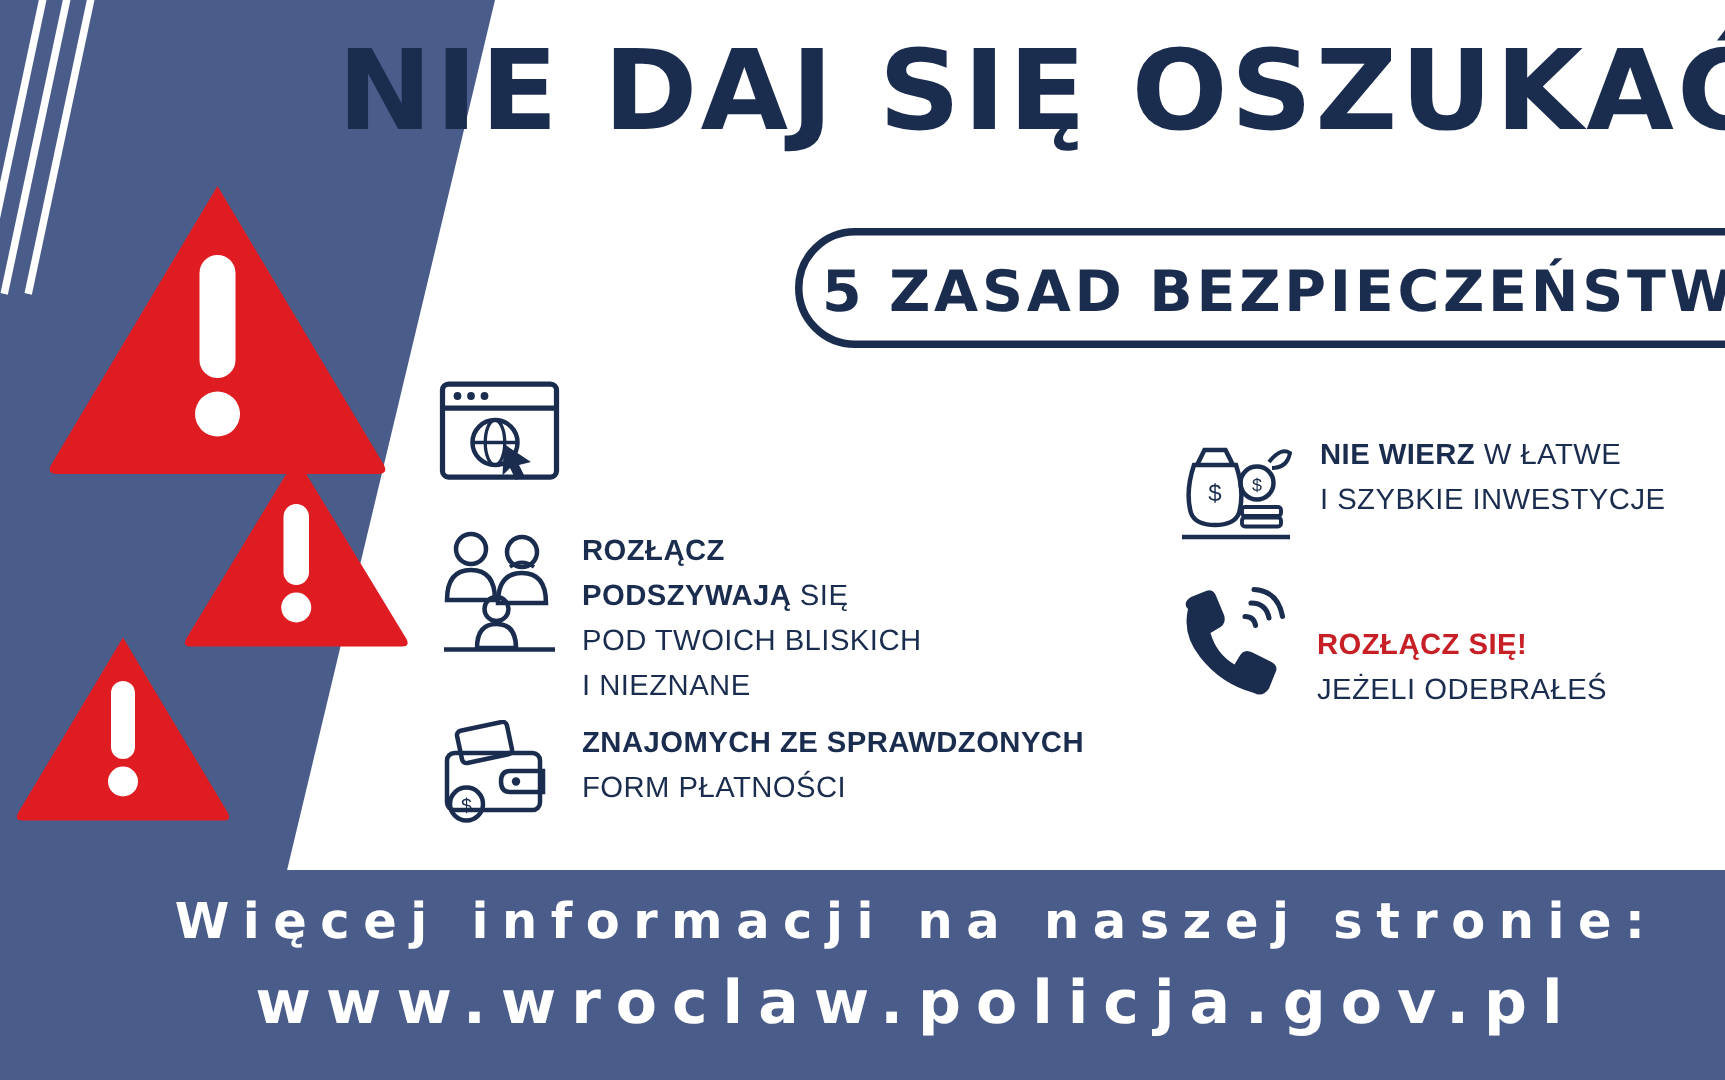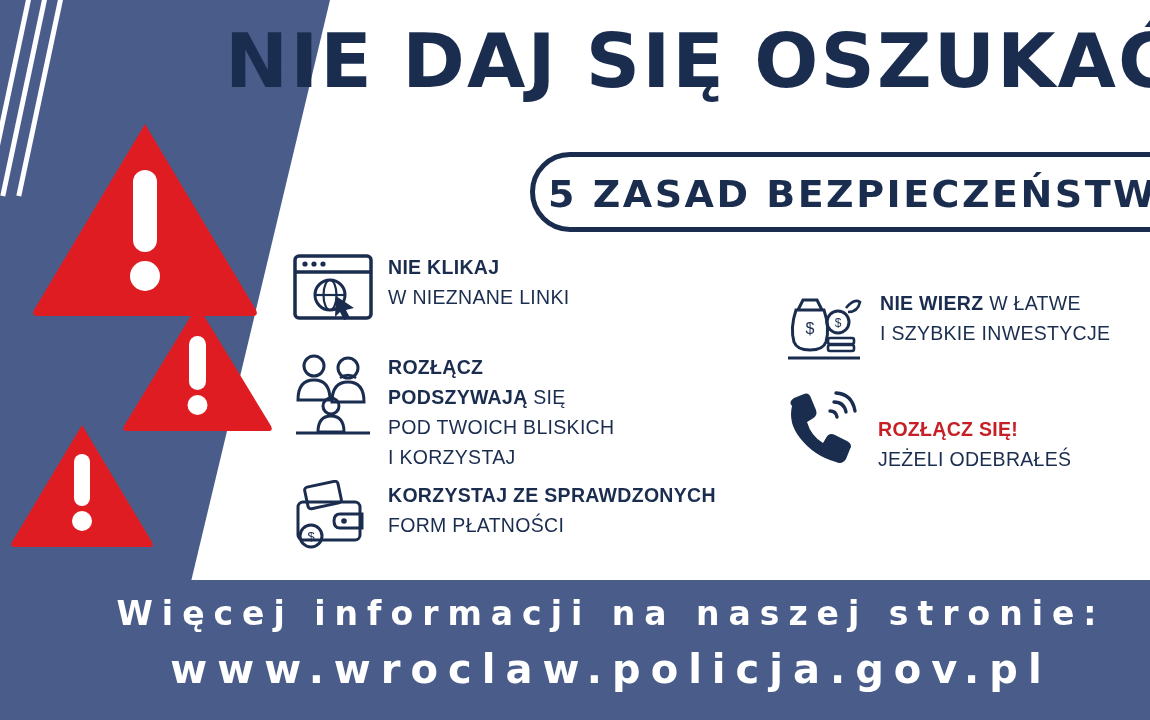--- a/index.html
+++ b/index.html
@@ -210,60 +210,56 @@
         <line x1="3" y1="20" x2="79" y2="20" stroke="#1b2d4f" stroke-width="3.5"></line>
         <circle cx="13" cy="12" r="2.6" fill="#1b2d4f"></circle>
         <circle cx="22" cy="12" r="2.6" fill="#1b2d4f"></circle>
         <circle cx="31" cy="12" r="2.6" fill="#1b2d4f"></circle>
         <circle cx="38" cy="43" r="15" fill="none" stroke="#1b2d4f" stroke-width="3"></circle>
         <ellipse cx="38" cy="43" rx="6.5" ry="15" fill="none" stroke="#1b2d4f" stroke-width="2.2"></ellipse>
         <line x1="23" y1="43" x2="53" y2="43" stroke="#1b2d4f" stroke-width="2.2"></line>
         <path d="M44 44 L62 56 L54 58 L58 66 L52 68 L48 60 L43 65 Z" fill="#1b2d4f"></path>
       </svg>
     </span>
-    <span class="txt">
-      <b>NIE KLIKAJ</b><br>
-      <span>W NIEZNANE LINKI</span>
-    </span>
   </div>
 
   <div class="tip tip-2">
     <span class="ico">
       <svg width="82" height="84" viewBox="0 0 82 84">
         <circle cx="22" cy="14" r="10" fill="none" stroke="#1b2d4f" stroke-width="3"></circle>
         <path d="M6 48 Q6 28 22 28 Q38 28 38 48 Z" fill="none" stroke="#1b2d4f" stroke-width="3"></path>
         <circle cx="56" cy="16" r="10" fill="none" stroke="#1b2d4f" stroke-width="3"></circle>
         <path d="M40 50 Q40 30 56 30 Q72 30 72 50 Z" fill="none" stroke="#1b2d4f" stroke-width="3"></path>
         <path d="M48 26 Q56 20 64 26" fill="none" stroke="#1b2d4f" stroke-width="2.5"></path>
         <circle cx="39" cy="54" r="8" fill="none" stroke="#1b2d4f" stroke-width="3"></circle>
         <path d="M26 80 Q26 64 39 64 Q52 64 52 80 Z" fill="none" stroke="#1b2d4f" stroke-width="3"></path>
         <line x1="4" y1="81" x2="78" y2="81" stroke="#1b2d4f" stroke-width="3"></line>
       </svg>
     </span>
     <span class="txt">
       <b>ROZŁĄCZ</b><br>
       <b>PODSZYWAJĄ</b><span> SIĘ</span><br>
       <span>POD TWOICH  BLISKICH</span><br>
-      <span>I KORZYSTAJ</span>
+      <span>I NIEZNANE</span>
     </span>
   </div>
 
   <div class="tip tip-3">
     <span class="ico">
       <svg width="82" height="70" viewBox="0 0 82 70">
         <rect x="14" y="4" width="34" height="22" rx="3" fill="none" stroke="#1b2d4f" stroke-width="3" transform="rotate(-12 31 15)"></rect>
         <rect x="6" y="22" width="62" height="38" rx="5" fill="none" stroke="#1b2d4f" stroke-width="3"></rect>
         <path d="M48 34 L70 34 L70 48 L48 48 Q42 48 42 41 Q42 34 48 34 Z" fill="none" stroke="#1b2d4f" stroke-width="3"></path>
         <circle cx="52" cy="41" r="2.8" fill="#1b2d4f"></circle>
         <circle cx="19" cy="56" r="11" fill="none" stroke="#1b2d4f" stroke-width="3"></circle>
         <text x="19" y="61" font-size="13" font-family="Liberation Sans, sans-serif" fill="#1b2d4f" text-anchor="middle">$</text>
       </svg>
     </span>
     <span class="txt">
-      <b>KORZYSTAJ ZE SPRAWDZONYCH</b><br>
+      <b>ZNAJOMYCH ZE SPRAWDZONYCH</b><br>
       <span>FORM PŁATNOŚCI</span>
     </span>
   </div>
 
   <div class="tip tip-4">
     <span class="ico">
       <svg width="86" height="76" viewBox="0 0 86 76">
         <path d="M16 22 Q10 40 14 54 Q17 62 30 62 Q43 62 46 54 Q50 40 44 22 Z" fill="none" stroke="#1b2d4f" stroke-width="3"></path>
         <path d="M18 22 L23 12 L37 12 L42 22" fill="none" stroke="#1b2d4f" stroke-width="3"></path>
         <text x="30" y="46" font-size="16" font-family="Liberation Sans, sans-serif" fill="#1b2d4f" text-anchor="middle">$</text>

